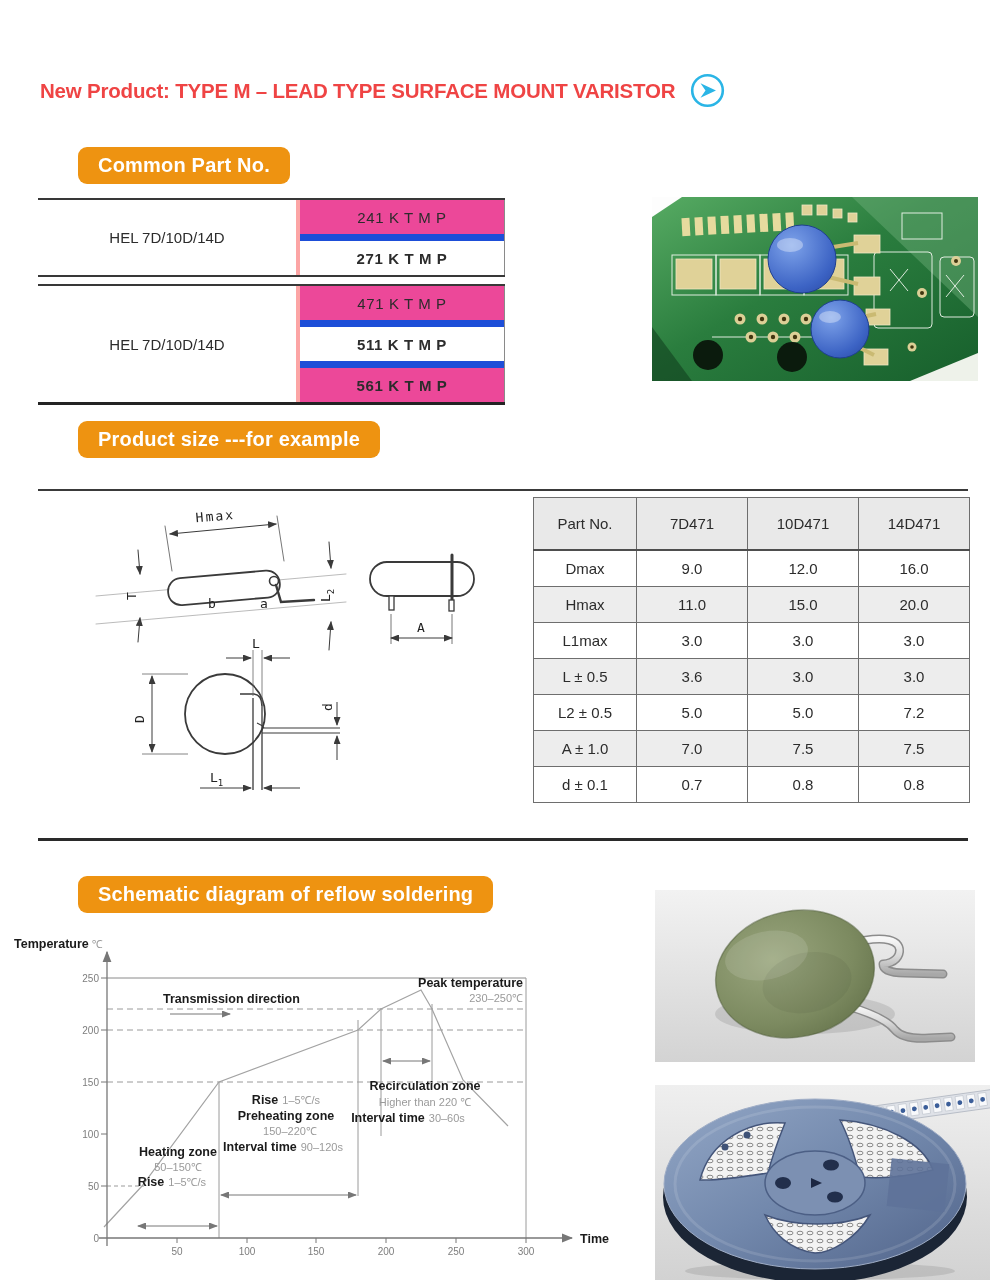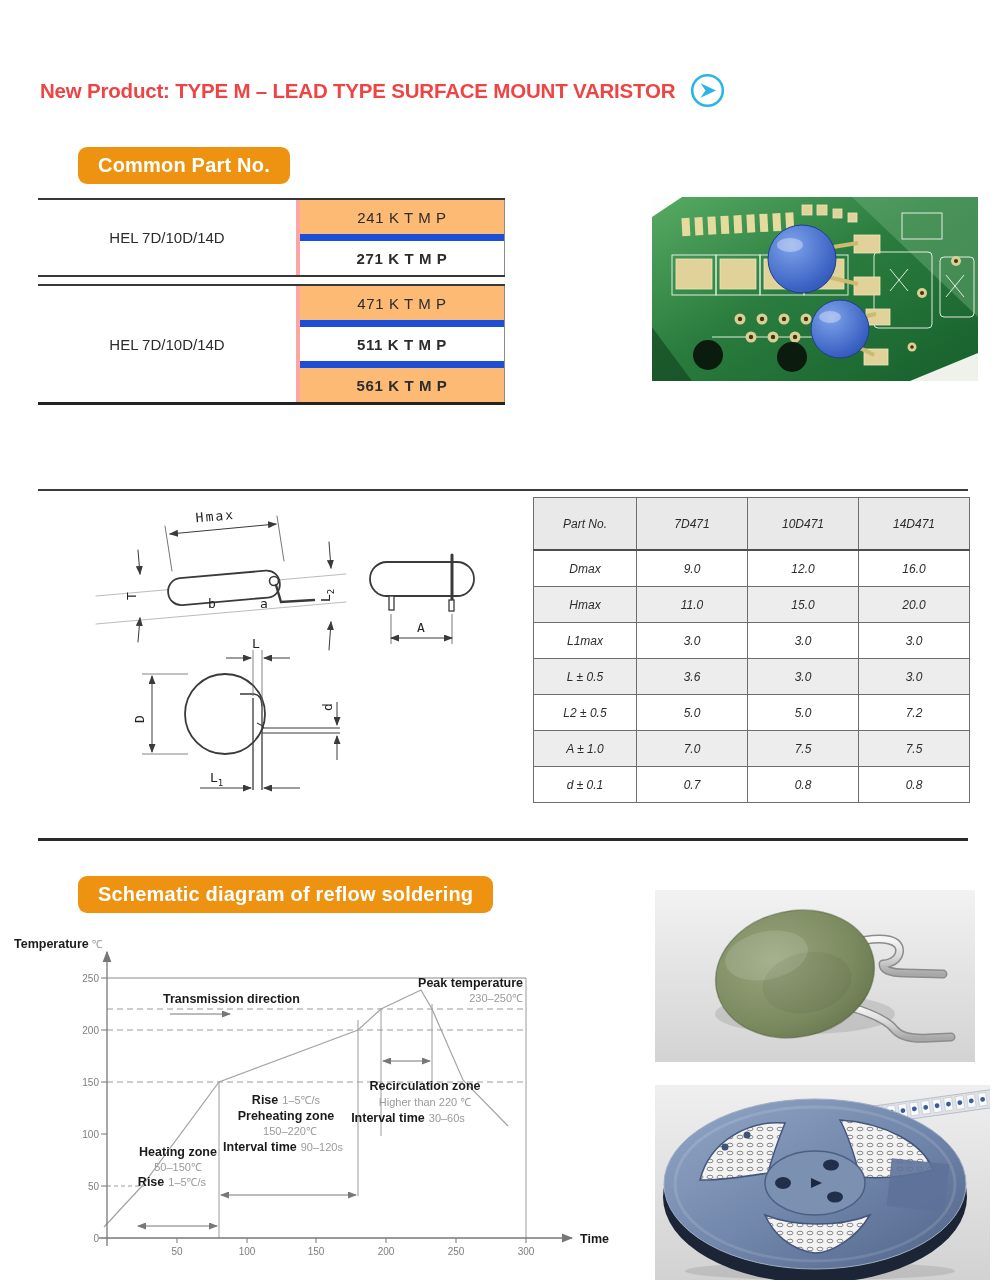--- a/index.html
+++ b/index.html
@@ -20,30 +20,30 @@
 
   
   .cp-table{position:absolute;left:38px;top:198px;width:467px;}
   .cp-group{display:flex;border-top:2px solid #383838;border-bottom:2px solid #383838;background:#fff;}
   .cp-group.last{margin-top:7px;border-bottom:3px solid #232323;}
   .cp-left{width:258px;display:flex;align-items:center;justify-content:center;
            font-size:15px;color:#2c2c2c;border-right:4px solid #fca5a5;}
   .cp-rows{flex:1;display:flex;flex-direction:column;border-right:1px solid #8a8a8a;}
   .cp-row{height:34px;display:flex;align-items:center;justify-content:center;
           font-size:15px;color:#2c2c2c;letter-spacing:0.6px;}
-  .cp-row.shade{background:#fdba74;}
+  .cp-row.shade{background:#ec4899;}
   .cp-row + .cp-row{border-top:7px solid #1d4ed8;font-weight:bold;}
 
   
   .ps-line{position:absolute;left:38px;width:930px;background:#3a3a3a;}
   #ps-top{top:489px;height:2px;}
   #ps-bottom{top:838px;height:3px;background:#2a2a2a;}
 
   table.size-table{position:absolute;left:533px;top:497px;border-collapse:collapse;
-                   font-size:12px;color:#2c2c2c;font-style:italic;}
+                   font-size:15px;color:#2c2c2c;}
   .size-table th,.size-table td{border:1px solid #6e6e6e;text-align:center;padding:0;}
   .size-table th{width:102px;height:51px;background:#e9e9e9;font-weight:normal;border-bottom:2px solid #4e4e4e;}
   .size-table th + th{width:110px;}
   .size-table td{height:35px;}
   .size-table td:first-child{width:102px;}
   .size-table tbody tr:nth-child(even){background:#ededed;}
 
   .abs-svg{position:absolute;}
   #drawing-svg{left:38px;top:492px;}
   #pcb-photo{left:652px;top:197px;}
@@ -64,20 +64,21 @@
 
   <div class="title-row">
     <div class="page-title">New Product: TYPE M – LEAD TYPE SURFACE MOUNT VARISTOR</div>
     <svg width="37" height="37" viewBox="0 0 37 37">
       <circle cx="18.5" cy="18.5" r="15.3" fill="none" stroke="#2ab5e6" stroke-width="2.6"></circle>
       <path d="M11.5,11.2 L27,18.5 L11.5,25.8 L16.5,18.5 Z" fill="#2ab5e6"></path>
     </svg>
   </div>
 
   <div class="banner" id="banner-common">Common Part No.</div>
+  <div class="banner" id="banner-size">Product size ---for example</div>
   <div class="banner" id="banner-reflow">Schematic diagram of reflow soldering</div>
 
   <div class="cp-table">
     <div class="cp-group">
       <div class="cp-left">HEL 7D/10D/14D</div>
       <div class="cp-rows">
         <div class="cp-row shade">241 K T M P</div>
         <div class="cp-row">271 K T M P</div>
       </div>
     </div>

